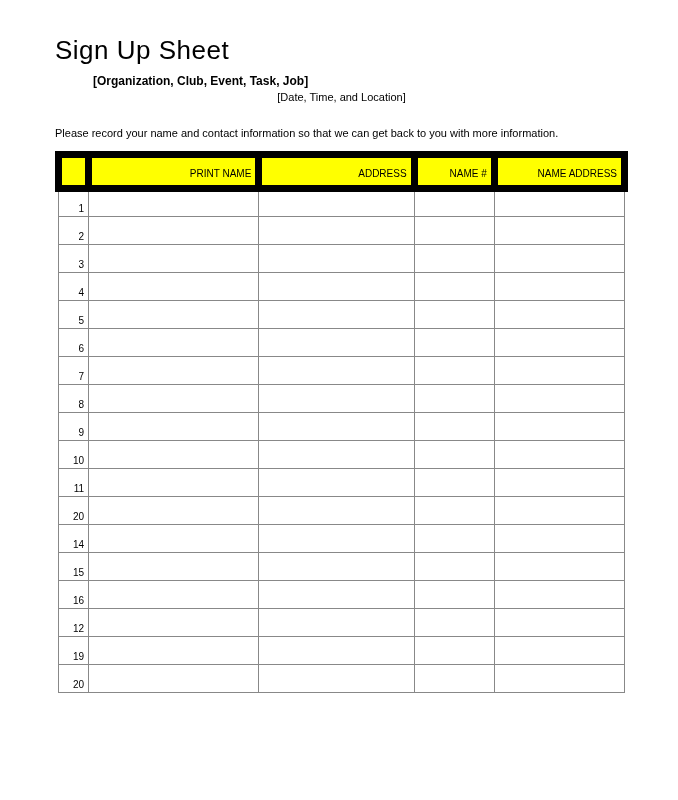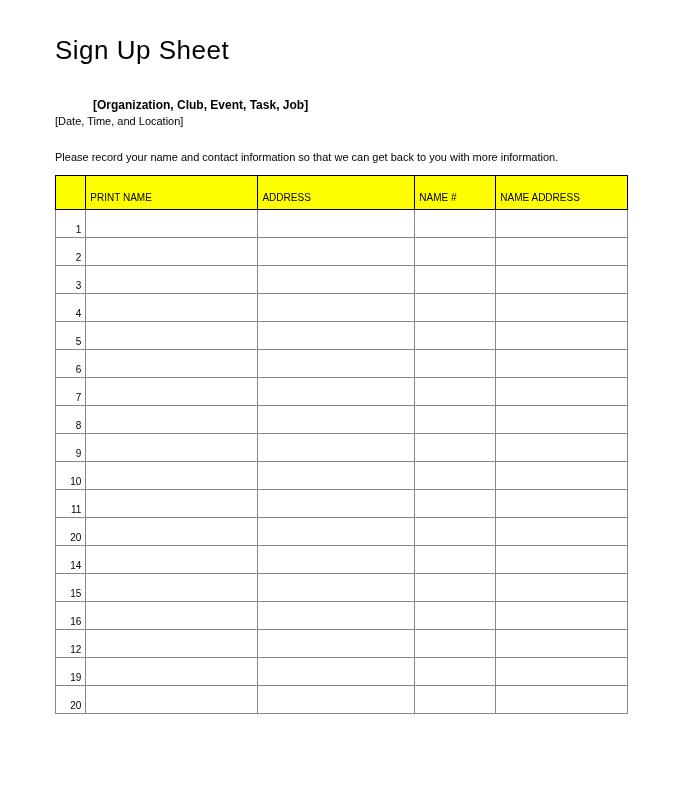--- a/index.html
+++ b/index.html
@@ -11,50 +11,51 @@
       width: 678px;
       height: 800px;
       background: #ffffff;
       font-family: Verdana, Geneva, sans-serif;
       padding: 35px 50px 20px 55px;
       color: #000;
     }
     .title {
       font-size: 26px;
       font-weight: normal;
-      margin-bottom: 32px;
+      margin-bottom: 8px;
       font-family: Verdana, Geneva, sans-serif;
       letter-spacing: 0.5px;
     }
     .subtitle {
       font-size: 12px;
       font-weight: bold;
       margin-bottom: 3px;
       padding-left: 38px;
     }
     .datetime {
       font-size: 11px;
       margin-bottom: 24px;
+      text-align: center;
     }
     .instructions {
       font-size: 11px;
       margin-bottom: 12px;
     }
     table {
       width: 100%;
       border-collapse: collapse;
       table-layout: fixed;
     }
     th {
       background-color: #ffff00;
-      border: 1px solid #000000;
+      border: 7px solid #000000;
       font-size: 10px;
       font-weight: normal;
       padding: 8px 4px 6px 4px;
-      text-align: left;
+      text-align: right;
       vertical-align: bottom;
       height: 34px;
     }
     td {
       border: 1px solid #888;
       height: 28px;
       font-size: 10px;
       padding: 2px 6px;
       vertical-align: bottom;
       text-align: right;

